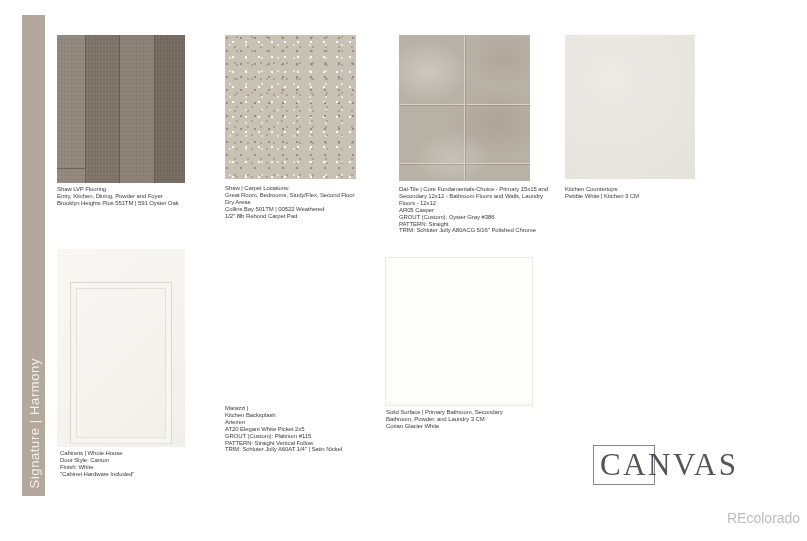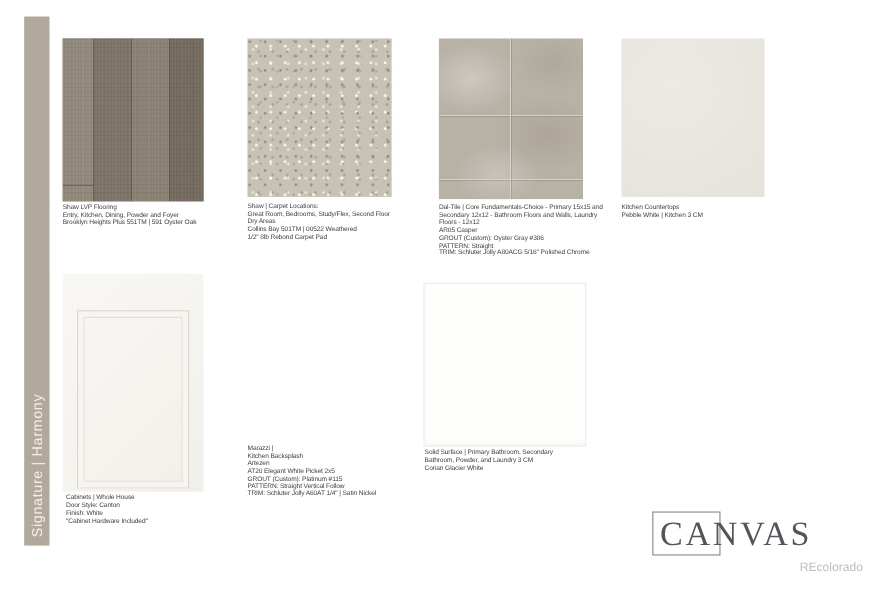--- a/index.html
+++ b/index.html
@@ -77,25 +77,25 @@
   .cap{position:absolute;font-size:6px;line-height:6.9px;color:#3f3f3f;letter-spacing:-.1px;}
   .cap-flooring{left:57px;top:186px;}
   .cap-carpet{left:225px;top:185px;}
   .cap-tile{left:399px;top:186px;}
   .cap-counter{left:565px;top:186px;}
   .cap-cabinets{left:60px;top:450px;}
   .cap-backsplash{left:225px;top:405px;}
   .cap-solid{left:386px;top:409px;}
 
   
-  .logo{position:absolute;left:593px;top:464px;width:140px;height:42px;text-align:right;}
+  .logo{position:absolute;left:593px;top:444px;width:140px;height:42px;text-align:right;}
   .logo-box{position:absolute;left:0;top:1px;width:60px;height:38px;border:1px solid #85878c;}
   .logo-text{position:absolute;left:7px;top:0;font-family:"Liberation Serif",serif;
      font-size:31px;line-height:41px;letter-spacing:2.5px;color:#54555a;}
-  .watermark{position:absolute;left:727px;top:510px;font-size:11px;color:#bdbdbd;}
+  .watermark{position:absolute;left:727px;top:510px;font-size:14px;color:#bdbdbd;}
 </style>
 </head>
 <body>
 
 <div class="page">
 
   <div class="sidebar">
     <span class="sidebar-label">Signature | Harmony</span>
   </div>
 

